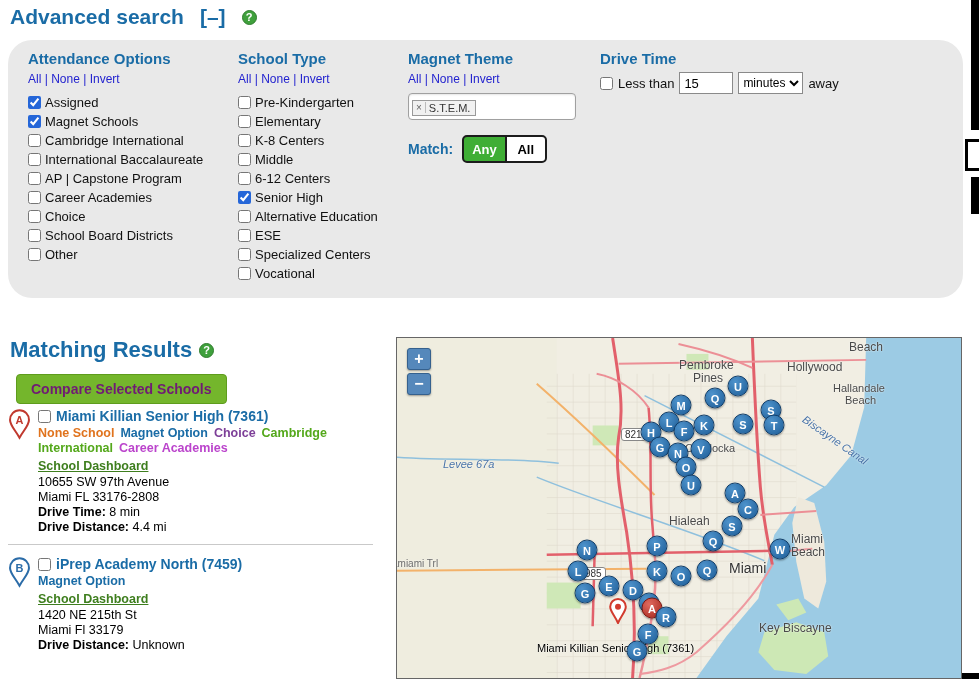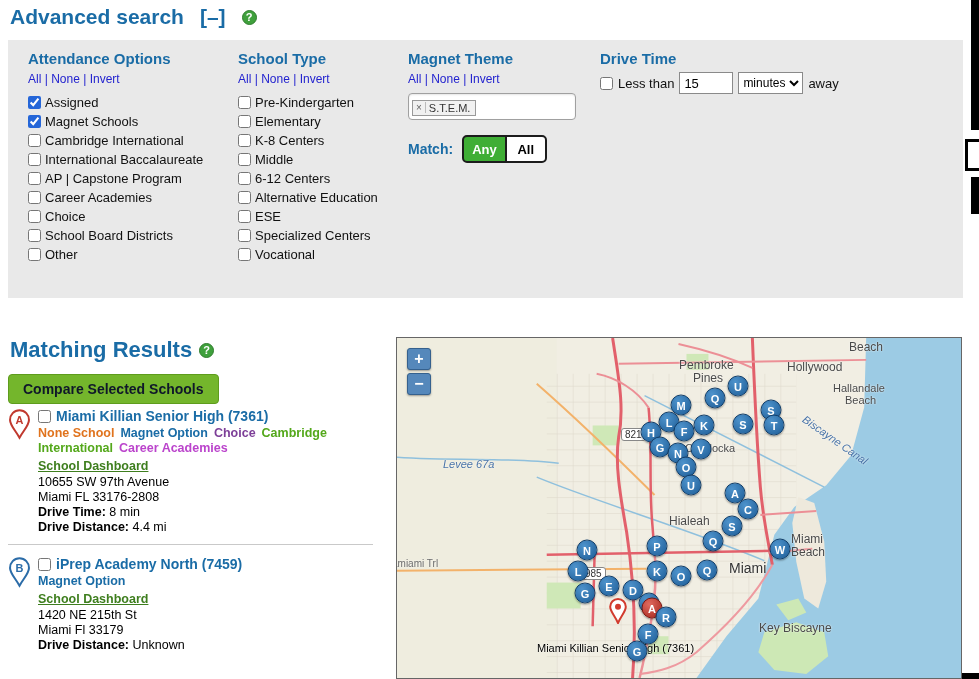--- a/index.html
+++ b/index.html
@@ -10,21 +10,21 @@
   
   .header { position:absolute; left:10px; top:5px; display:flex; align-items:center; gap:16px; }
   .header h1 { font-size:21px; font-weight:bold; color:#1a6ca6; display:inline; }
   .collapse { font-size:21px; font-weight:bold; color:#1a6ca6; cursor:pointer; }
   .help { width:15px; height:15px; border-radius:50%; background:#3fa03c; border:1px solid #2f7d2d;
     color:#fff; font-size:11px; font-weight:bold; display:inline-flex; align-items:center;
     justify-content:center; cursor:pointer; flex:none; }
 
   
   .panel { position:absolute; left:8px; top:40px; width:955px; height:258px; background:#e9e9e9;
-    display:flex; padding:10px 0 0 20px; }
+    display:flex; padding:10px 0 0 20px;border-radius:24px; }
   .col1 { width:210px; } .col2 { width:170px; } .col3 { width:192px; } .col4 { flex:1; }
   .col-head { font-size:15px; font-weight:bold; color:#1a6ca6; margin-bottom:5px; }
   .links-row { font-size:12px; margin-bottom:7px; }
   .flink { color:#2323cf; text-decoration:none; cursor:pointer; }
   .sep { color:#2323cf; }
   .chk-row { display:flex; align-items:center; font-size:13px; height:19px; color:#111; cursor:pointer; }
   .chk-row input { width:13px; height:13px; margin:0 4px 0 0; accent-color:#2566d8; }
 
   .tag-box { width:168px; min-height:27px; background:#fff; border:1px solid #a0a0a0; border-radius:4px;
     padding:3px; box-shadow: inset 0 1px 2px rgba(0,0,0,.1); cursor:text; }
@@ -43,21 +43,21 @@
   .drive-row { display:flex; align-items:center; gap:5px; font-size:13px; margin-top:3px; color:#111; }
   .drive-row input[type=checkbox] { width:13px; height:13px; accent-color:#2566d8; }
   .drive-input { width:54px; height:22px; border:1px solid #8a8a8a; font-size:13px; padding:1px 4px;
     font-family:"Liberation Sans",sans-serif; background:#fff; }
   .drive-row select { height:22px; font-size:12px; border:1px solid #8a8a8a; background:#fff;
     font-family:"Liberation Sans",sans-serif; }
 
   
   .results-header { position:absolute; left:10px; top:337px; display:flex; align-items:center; gap:7px; }
   .results-header h2 { font-size:22px; font-weight:bold; color:#1a6ca6; }
-  .compare-btn { position:absolute; left:8px; top:374px; background:#74b62c; color:#0f172a;
+  .compare-btn { position:absolute; left:16px; top:374px; background:#74b62c; color:#701a75;
     font-weight:bold; font-size:14px; border:1px solid #5e9c1d; border-radius:4px; padding:6px 14px;
     cursor:pointer; font-family:"Liberation Sans",sans-serif; }
   #results-list { position:absolute; left:8px; top:408px; width:382px; }
   .result { display:flex; }
   .pin { width:28px; flex:none; padding-top:1px; }
   .pin-svg { width:23px; height:31px; }
   .result-body { flex:1; padding-left:2px; }
   .result-head { display:flex; align-items:center; gap:5px; margin-bottom:2px; }
   .result-head input { width:13px; height:13px; accent-color:#2566d8; }
   .school-link { color:#1a6ca6; font-weight:bold; font-size:14px; text-decoration:none; cursor:pointer; }
@@ -171,20 +171,24 @@
             <input type="checkbox" style="">
             <span>K-8 Centers</span>
           </label>
           <label class="chk-row">
             <input type="checkbox" style="">
             <span>Middle</span>
           </label>
           <label class="chk-row">
             <input type="checkbox" style="">
             <span>6-12 Centers</span>
+          </label>
+          <label class="chk-row">
+            <input type="checkbox" checked="" style="">
+            <span>Senior High</span>
           </label>
           <label class="chk-row">
             <input type="checkbox" style="">
             <span>Alternative Education</span>
           </label>
           <label class="chk-row">
             <input type="checkbox" style="">
             <span>ESE</span>
           </label>
           <label class="chk-row">

